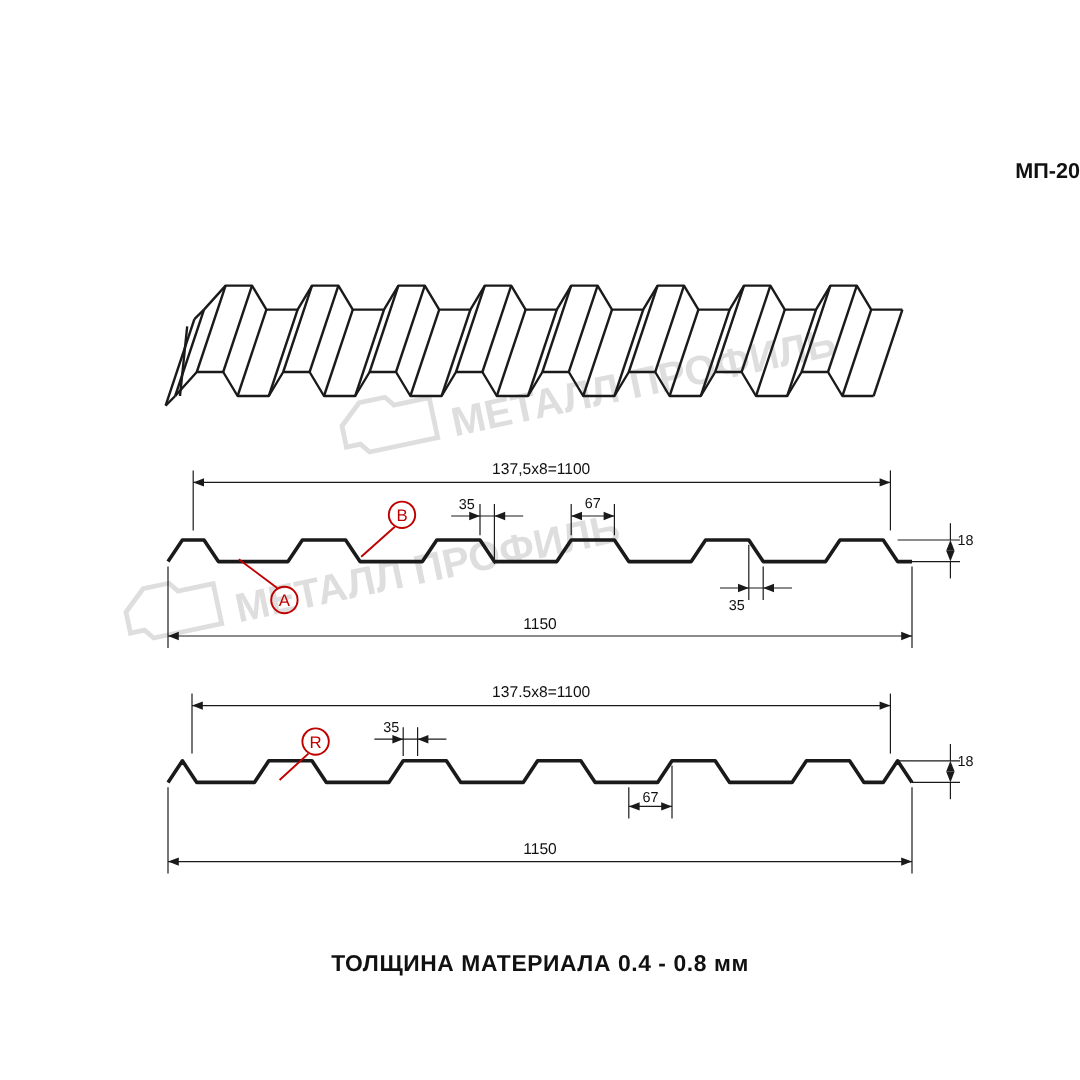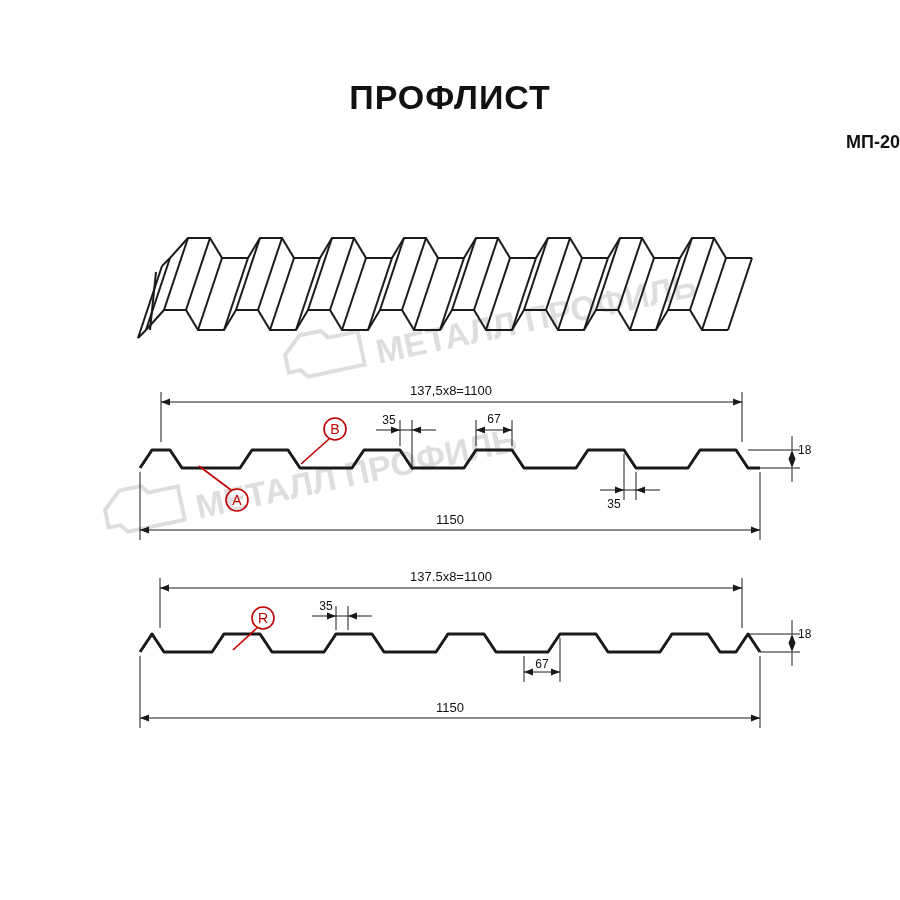--- a/index.html
+++ b/index.html
@@ -21,21 +21,20 @@
   .dimtext{font-family:"Liberation Sans",sans-serif;font-size:13px;fill:#111;}
   .dimtext.small{font-size:12px;}
   .marktext{font-family:"Liberation Sans",sans-serif;font-size:14px;fill:#c00000;font-weight:normal;}
   .wm{font-family:"Liberation Sans",sans-serif;font-size:34px;font-weight:bold;fill:#d9d9d9;}
 </style>
 </head>
 <body>
 
 <div id="sheet">
 
-  <div class="title">ПРОФЛИСТ</div>
   <div class="subtitle">МП-20</div>
 
   <svg width="900" height="760" viewBox="0 0 900 760" style="position:absolute;left:0;top:180px;">
 
     <g opacity="0.85">
       <g transform="translate(285,175) rotate(-12)">
         <path d="M0,0 l18,-16 h22 l6,8 h30 v34 h-58 l-6,-8 h-12 z" fill="none" stroke="#d9d9d9" stroke-width="4"></path>
         <text class="wm" x="90" y="28">МЕТАЛЛ ПРОФИЛЬ</text>
       </g>
     </g>
@@ -234,13 +233,14 @@
 
       <g>
         <circle cx="263" cy="438" r="11" fill="none" stroke="#c00000" stroke-width="1.6"></circle>
         <text class="marktext" x="263" y="443" text-anchor="middle">R</text>
         <path d="M257,448 L233,470" fill="none" stroke="#c00000" stroke-width="1.6"></path>
       </g>
     </g>
 
   </svg>
 
+  <div class="footer">ТОЛЩИНА МАТЕРИАЛА 0.4 - 0.8 мм</div>
 </div>
 
 </body></html>

